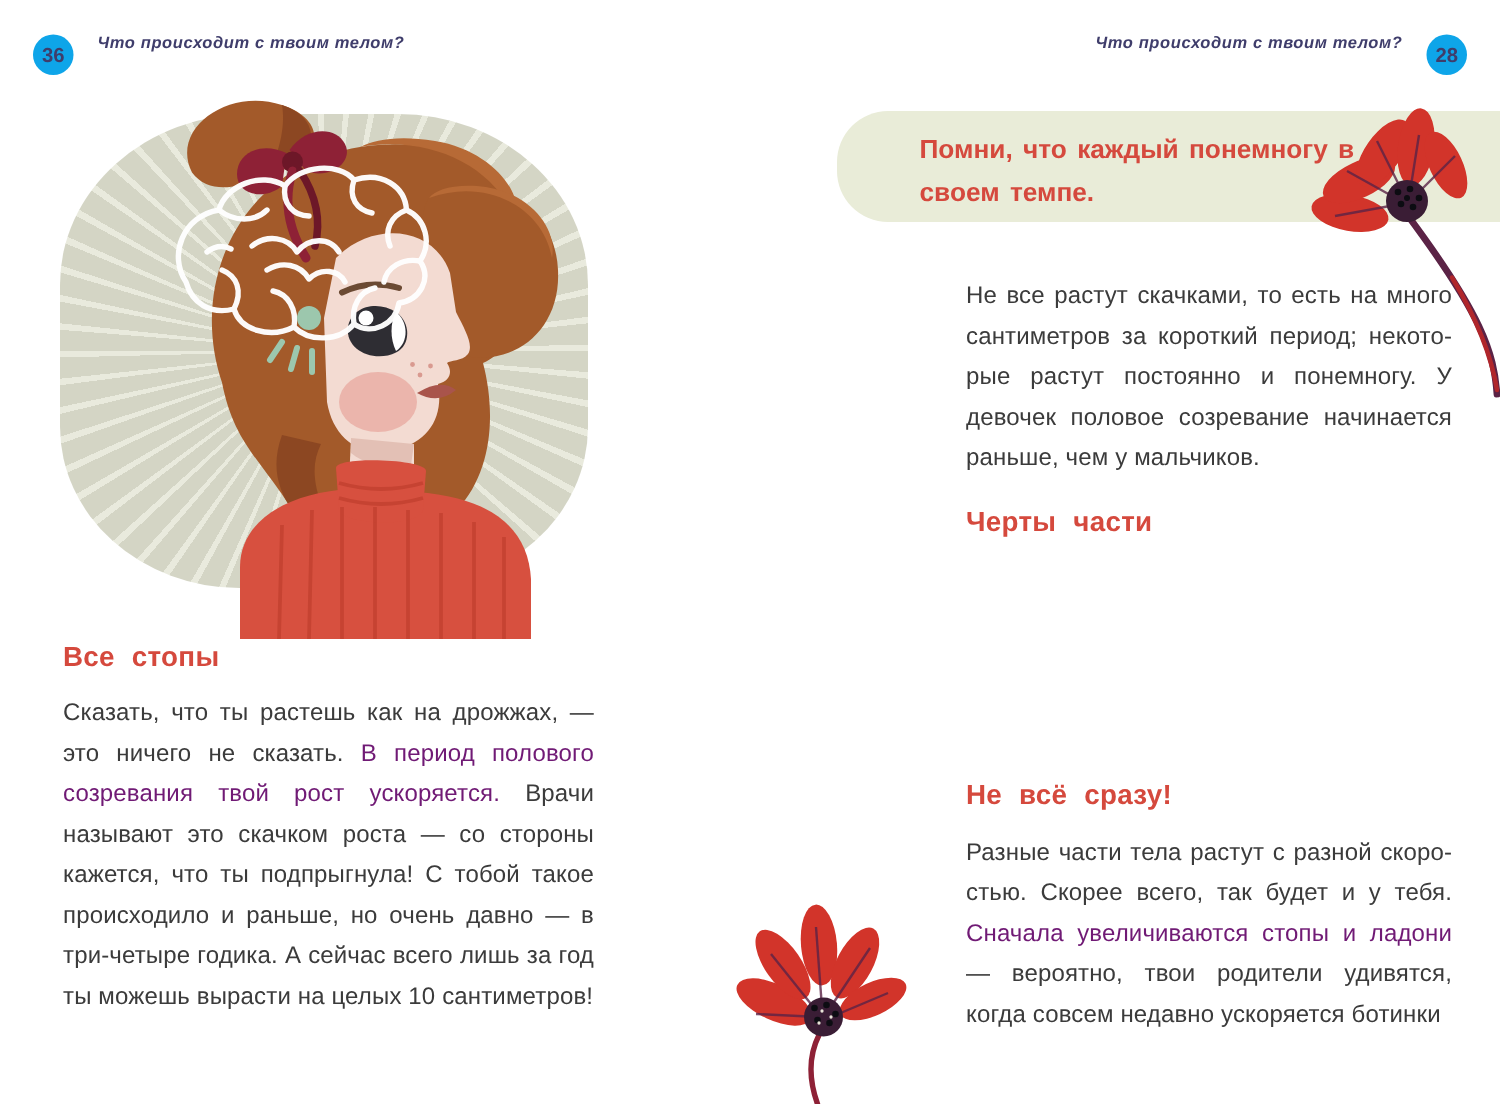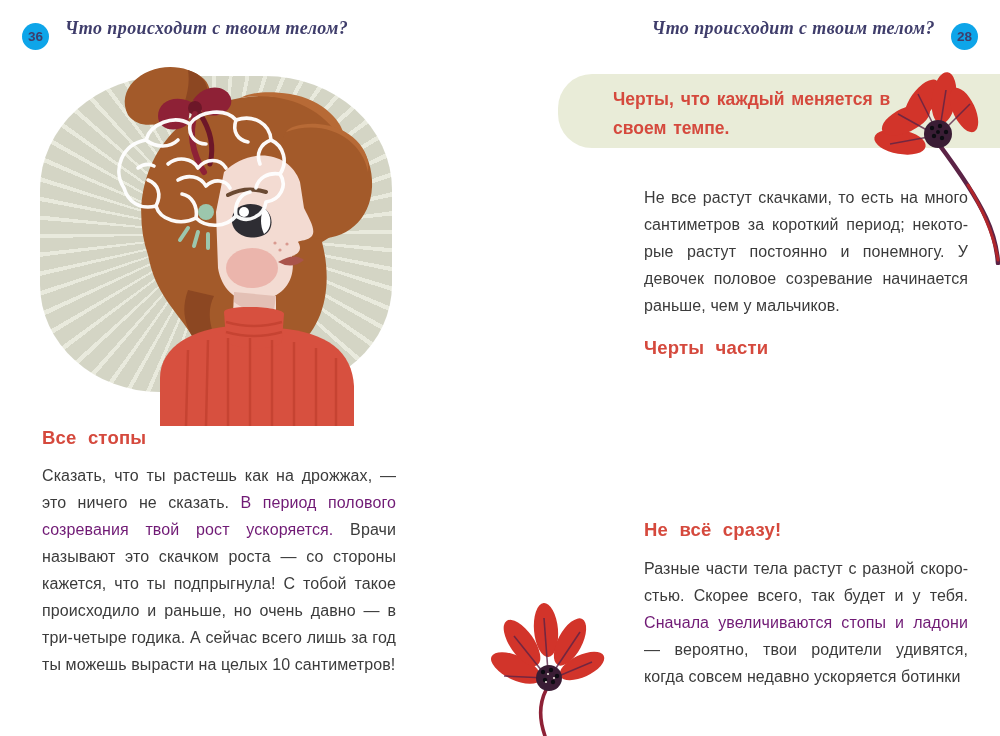--- a/index.html
+++ b/index.html
@@ -7,22 +7,22 @@
               font-family:"Liberation Sans", sans-serif; }
   .spread { position:relative; width:1000px; height:736px; background:#fff; }
 
   
   .run-head { position:absolute; top:7px; display:flex; align-items:center; gap:16px; }
   .run-head.left { left:22px; }
   .run-head.right { right:22px; }
   .page-num { width:27px; height:27px; border-radius:50%; background:#0ea5e9;
               color:#3f3d6b; font-weight:bold; font-size:13.5px; display:flex;
               align-items:center; justify-content:center;margin-top:16px; }
-  .run-title { color:#3f3d6b; font-style:italic; font-weight:600; font-size:18px;
-               letter-spacing:.4px;font-family:Liberation Serif, serif; }
+  .run-title { color:#3f3d6b; font-style:italic; font-weight:600; font-size:11px;
+               letter-spacing:.4px; }
 
   
   .illus { position:absolute; left:28px; top:40px; width:392px; height:386px; }
   .burst { position:absolute; left:12px; top:36px; width:352px; height:316px;
            border-radius:36% 36% 34% 34%;
            background:repeating-conic-gradient(#d4d5c5 0deg 4.6deg, #e9eadd 4.6deg 6deg); }
   .illus svg { position:absolute; left:0; top:0; }
 
   
   .left-col { position:absolute; left:42px; width:354px; }
@@ -153,21 +153,21 @@
   </div>
 
   <div class="left-col" style="top:427px">
     <div class="sec-head">Все стопы</div>
   </div>
   <div class="left-col" style="top:462px">
     <p class="body-p"><span>Сказать, что ты растешь как на дрожжах, — это ничего не сказать. </span><span class="navy-b">В период полового созревания твой рост ускоряется.</span><span> Врачи называют это скачком роста — со стороны кажется, что ты подпрыгнула! С тобой та­кое происходило и раньше, но очень дав­но — в три-четыре годика. А сейчас всего лишь за год ты можешь вырасти на целых 10 сантиметров!</span></p>
   </div>
 
   <div class="banner">
-    <div class="banner-text">Черты, что каждый меняется в своем темпе.</div>
+    <div class="banner-text">Помни, что каждый понемногу в своем темпе.</div>
   </div>
 
   <svg class="flower top" width="132" height="195" viewBox="0 0 132 195">
     <g>
       <path d="M70,73 C120,140 128,165 130,193" stroke="#5b2346" stroke-width="4.5" fill="none" stroke-linecap="round"></path>
       <path d="M100,115 C115,140 126,165 130,190" stroke="#b0262b" stroke-width="3" fill="none" stroke-linecap="round"></path>
       <g fill="#d2342a">
         <ellipse cx="32" cy="72" rx="26" ry="12" transform="rotate(10 32 72)"></ellipse>
         <ellipse cx="38" cy="50" rx="26" ry="12" transform="rotate(-25 38 50)"></ellipse>
         <ellipse cx="54" cy="32" rx="26" ry="12" transform="rotate(-55 54 32)"></ellipse>

